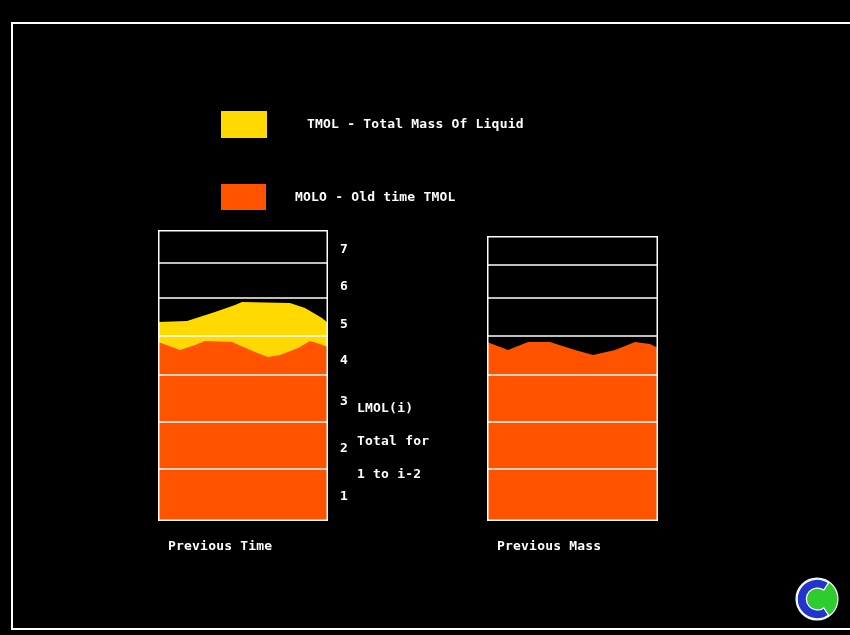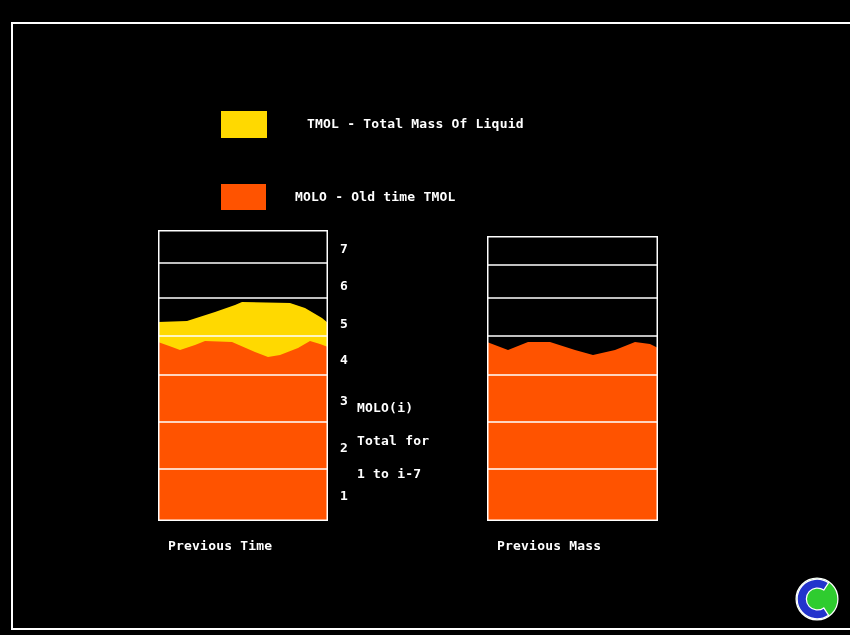--- a/index.html
+++ b/index.html
@@ -67,22 +67,22 @@
       <div class="txt" style="left: 340px; top: 317px;">5</div>
       <div class="txt" style="left: 340px; top: 353px;">4</div>
       <div class="txt" style="left: 340px; top: 394px;">3</div>
       <div class="txt" style="left: 340px; top: 441px;">2</div>
       <div class="txt" style="left: 340px; top: 489px;">1</div>
     </div>
 
   <div class="txt" style="left: 168px; top: 539px;">Previous Time</div>
   <div class="txt" style="left: 497px; top: 539px;">Previous Mass</div>
 
-  <div class="txt" id="annot-1">MOLO(i)</div>
+  <div class="txt" id="annot-1">LMOL(i)</div>
   <div class="txt" id="annot-2">Total for</div>
-  <div class="txt" id="annot-3">1 to i-7</div>
+  <div class="txt" id="annot-3">1 to i-2</div>
 
   <svg class="logo" viewBox="0 0 44 44">
     <circle cx="22" cy="22" r="20" fill="#2fcc2f" stroke="#ffffff" stroke-width="1.2"></circle>
     <path d="M 33,6.5 A 19,19 0 1 0 33,37.5 L 28.5,30.5 A 10.5,10.5 0 1 1 28.5,13.5 Z" fill="#2334cc" stroke="#ffffff" stroke-width="1.2"></path>
   </svg>
 
 </div>
 
 </body></html>

